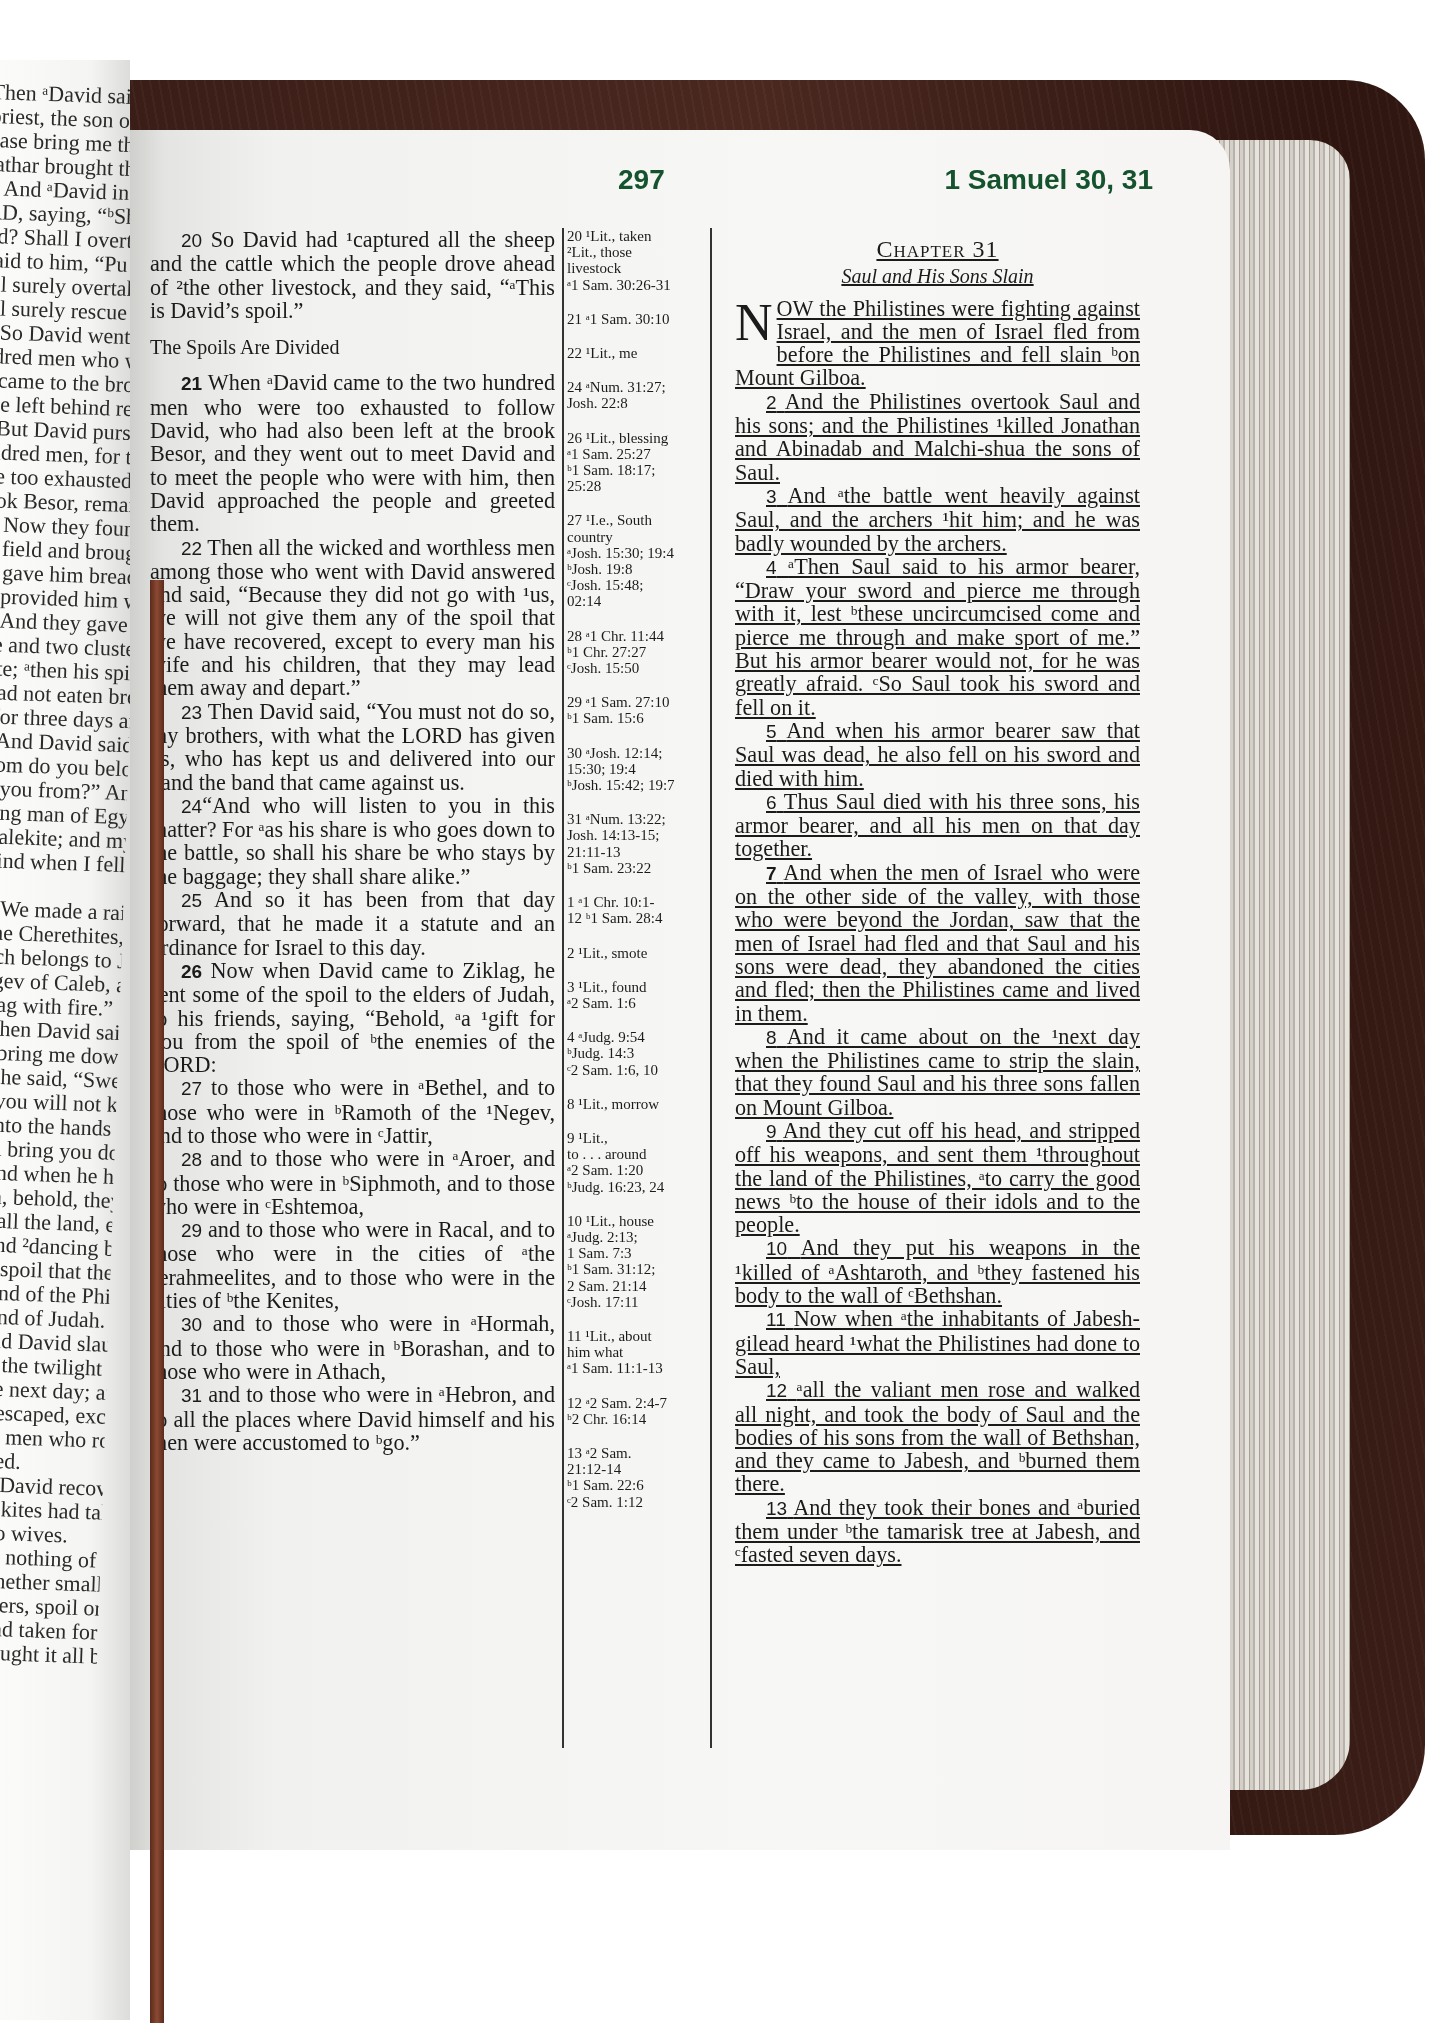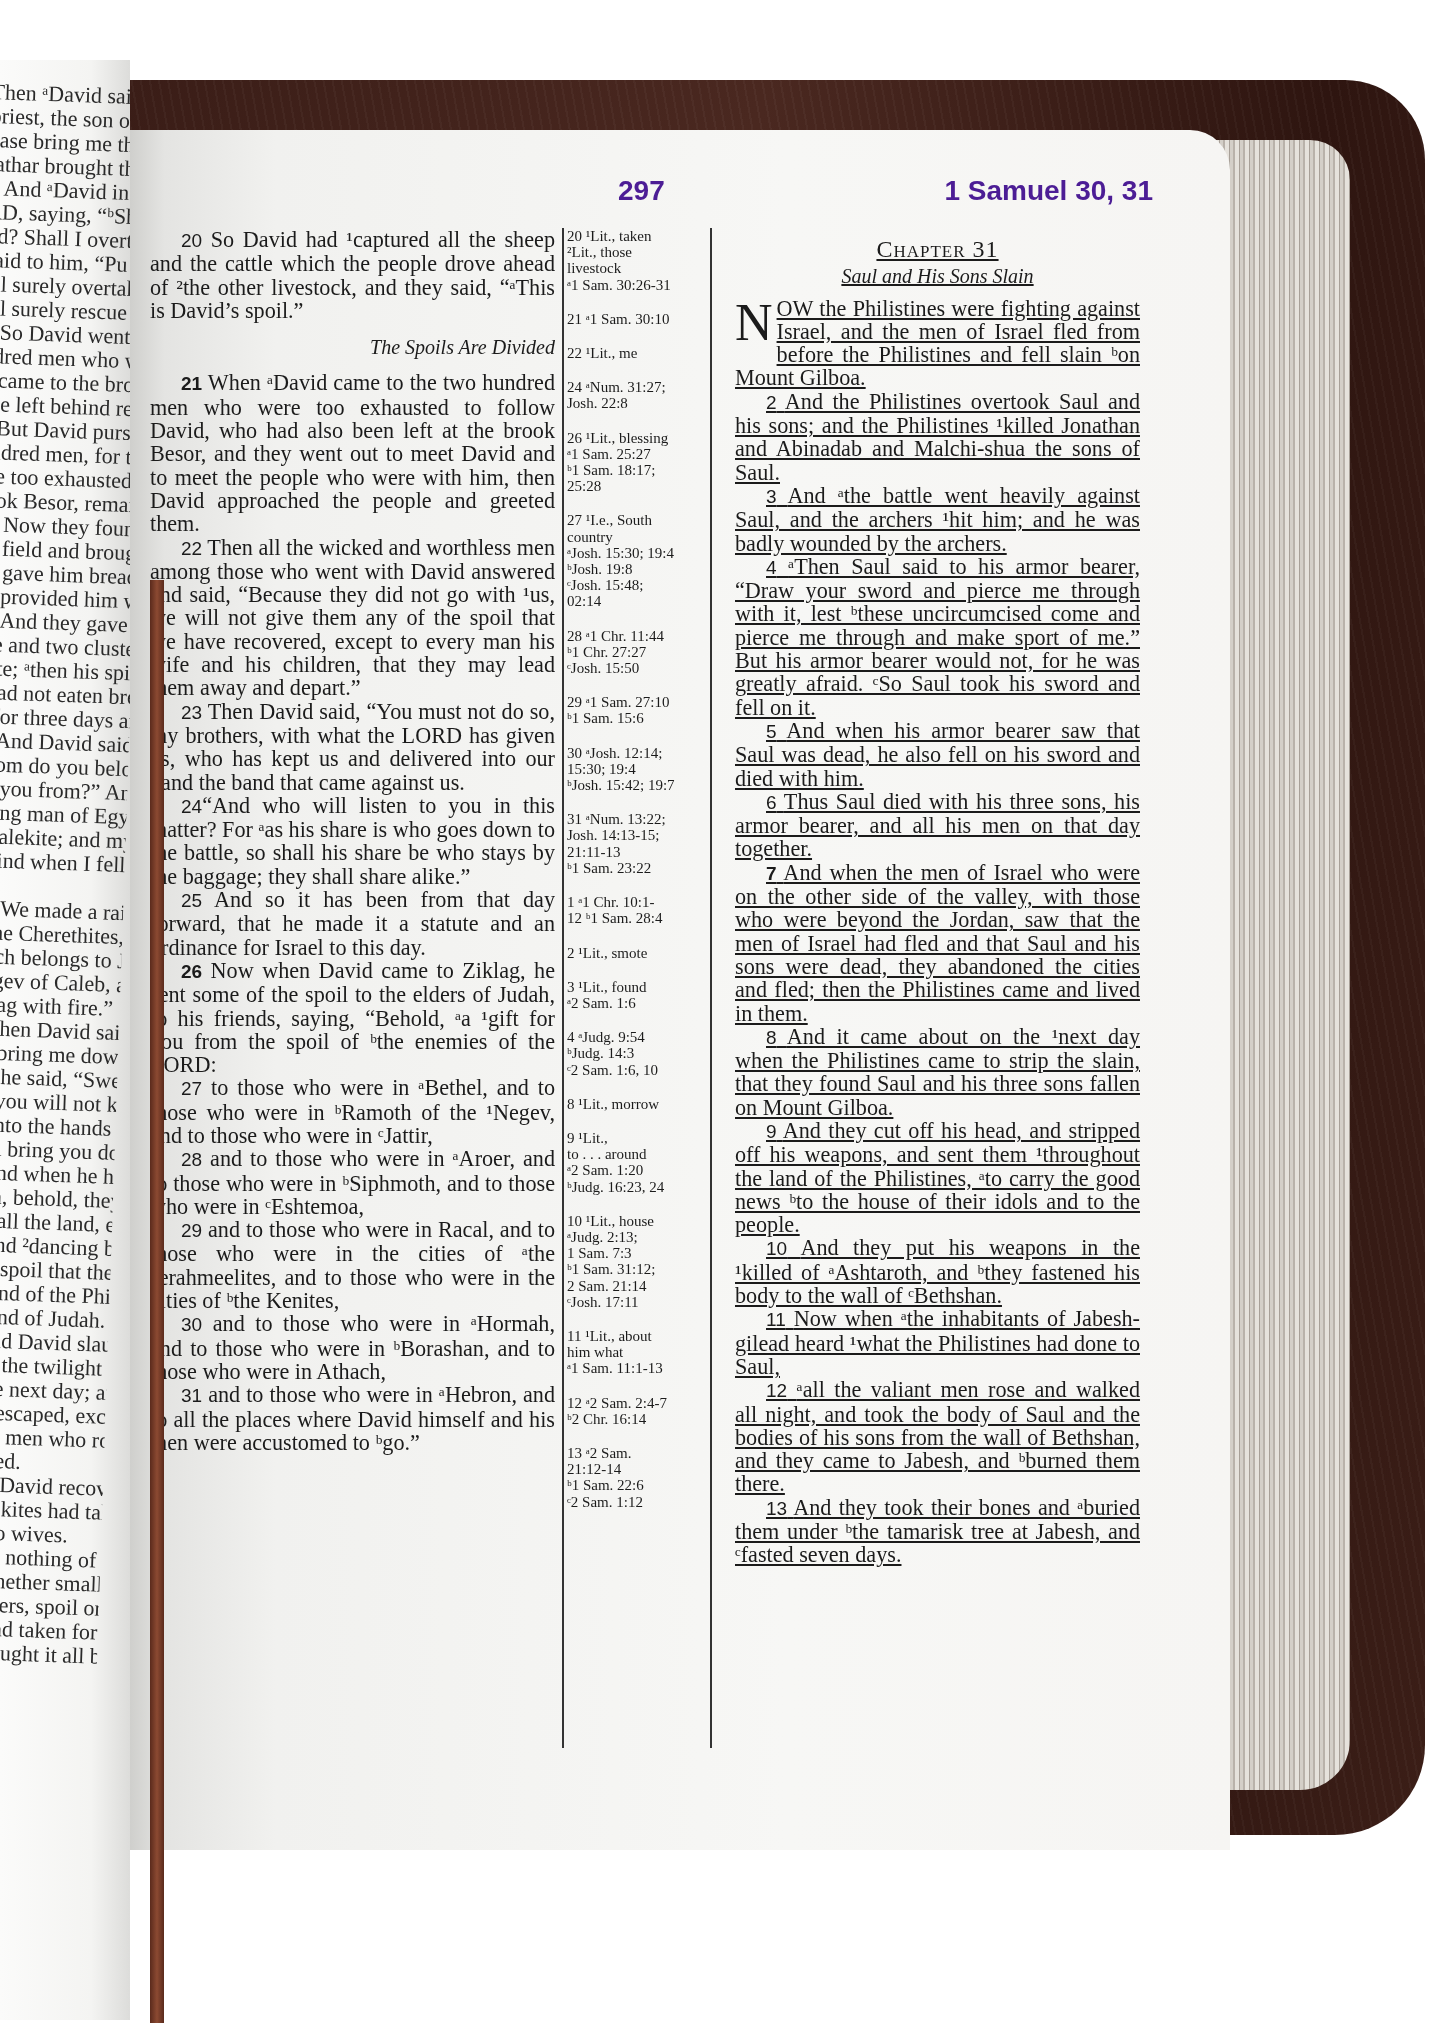--- a/index.html
+++ b/index.html
@@ -30,38 +30,38 @@
       position: absolute; left: 120px; top: 130px; width: 1110px; height: 1720px;
       background: linear-gradient(90deg, #c9c9c6 0%, #e4e4e2 4%, #f1f1ef 14%, #f7f7f5 60%, #f6f5f3 100%);
       border-radius: 0 40px 0 0;
       clip-path: polygon(0 0, 100% 0, 100% 100%, 0 100%);
     }
     .ribbon {
       position: absolute; left: 150px; top: 580px; width: 14px; height: 1443px;
       background: linear-gradient(90deg, #5a2a1c, #8c4a32, #5a2a1c);
     }
     .running-head {
-      position: absolute; top: 175px; height: 40px;
+      position: absolute; top: 164px; height: 40px;
       font-family: "Liberation Sans", "DejaVu Sans", sans-serif; font-weight: bold;
-      font-size: 28px; color: #4c1d95;
+      font-size: 28px; color: #14532d;
     }
     .page-number { left: 618px; }
     .book-ref { right: 292px; }
     
     .col {
       position: absolute; font-size: 22.2px; line-height: 23.3px; text-align: justify;
     }
     .col-left { left: 150px; top: 228px; width: 405px; }
     .col-right { left: 735px; top: 238px; width: 405px; text-decoration: underline; }
     .col p { margin: 0; text-indent: 0; }
     .verse { text-indent: 14px !important; }
     .vnum { font-family: "Liberation Sans", "DejaVu Sans", sans-serif; font-size: 19px; margin-left: 17px; }
     .vnum.bold { font-weight: bold; }
     .heading {
-      text-align: right; font-style: italic; font-size: 20px; margin: 14px 0 12px 0 !important;
+      text-align: left; font-size: 20px; margin: 14px 0 12px 0 !important;
     }
     .chapter-title {
       text-align: center; font-size: 24px; letter-spacing: 1px; margin: 0 0 4px 0 !important;
       font-variant: small-caps;
     }
     .chapter-heading { text-align: center; font-style: italic; font-size: 20px; margin-bottom: 8px !important; }
     .dropcap { font-size: 52px; float: left; line-height: 44px; margin: 4px 4px 0 0; }
     
     .rules { position: absolute; top: 228px; width: 2px; background: #333; }
     .rule-l { left: 562px; height: 1520px; }

